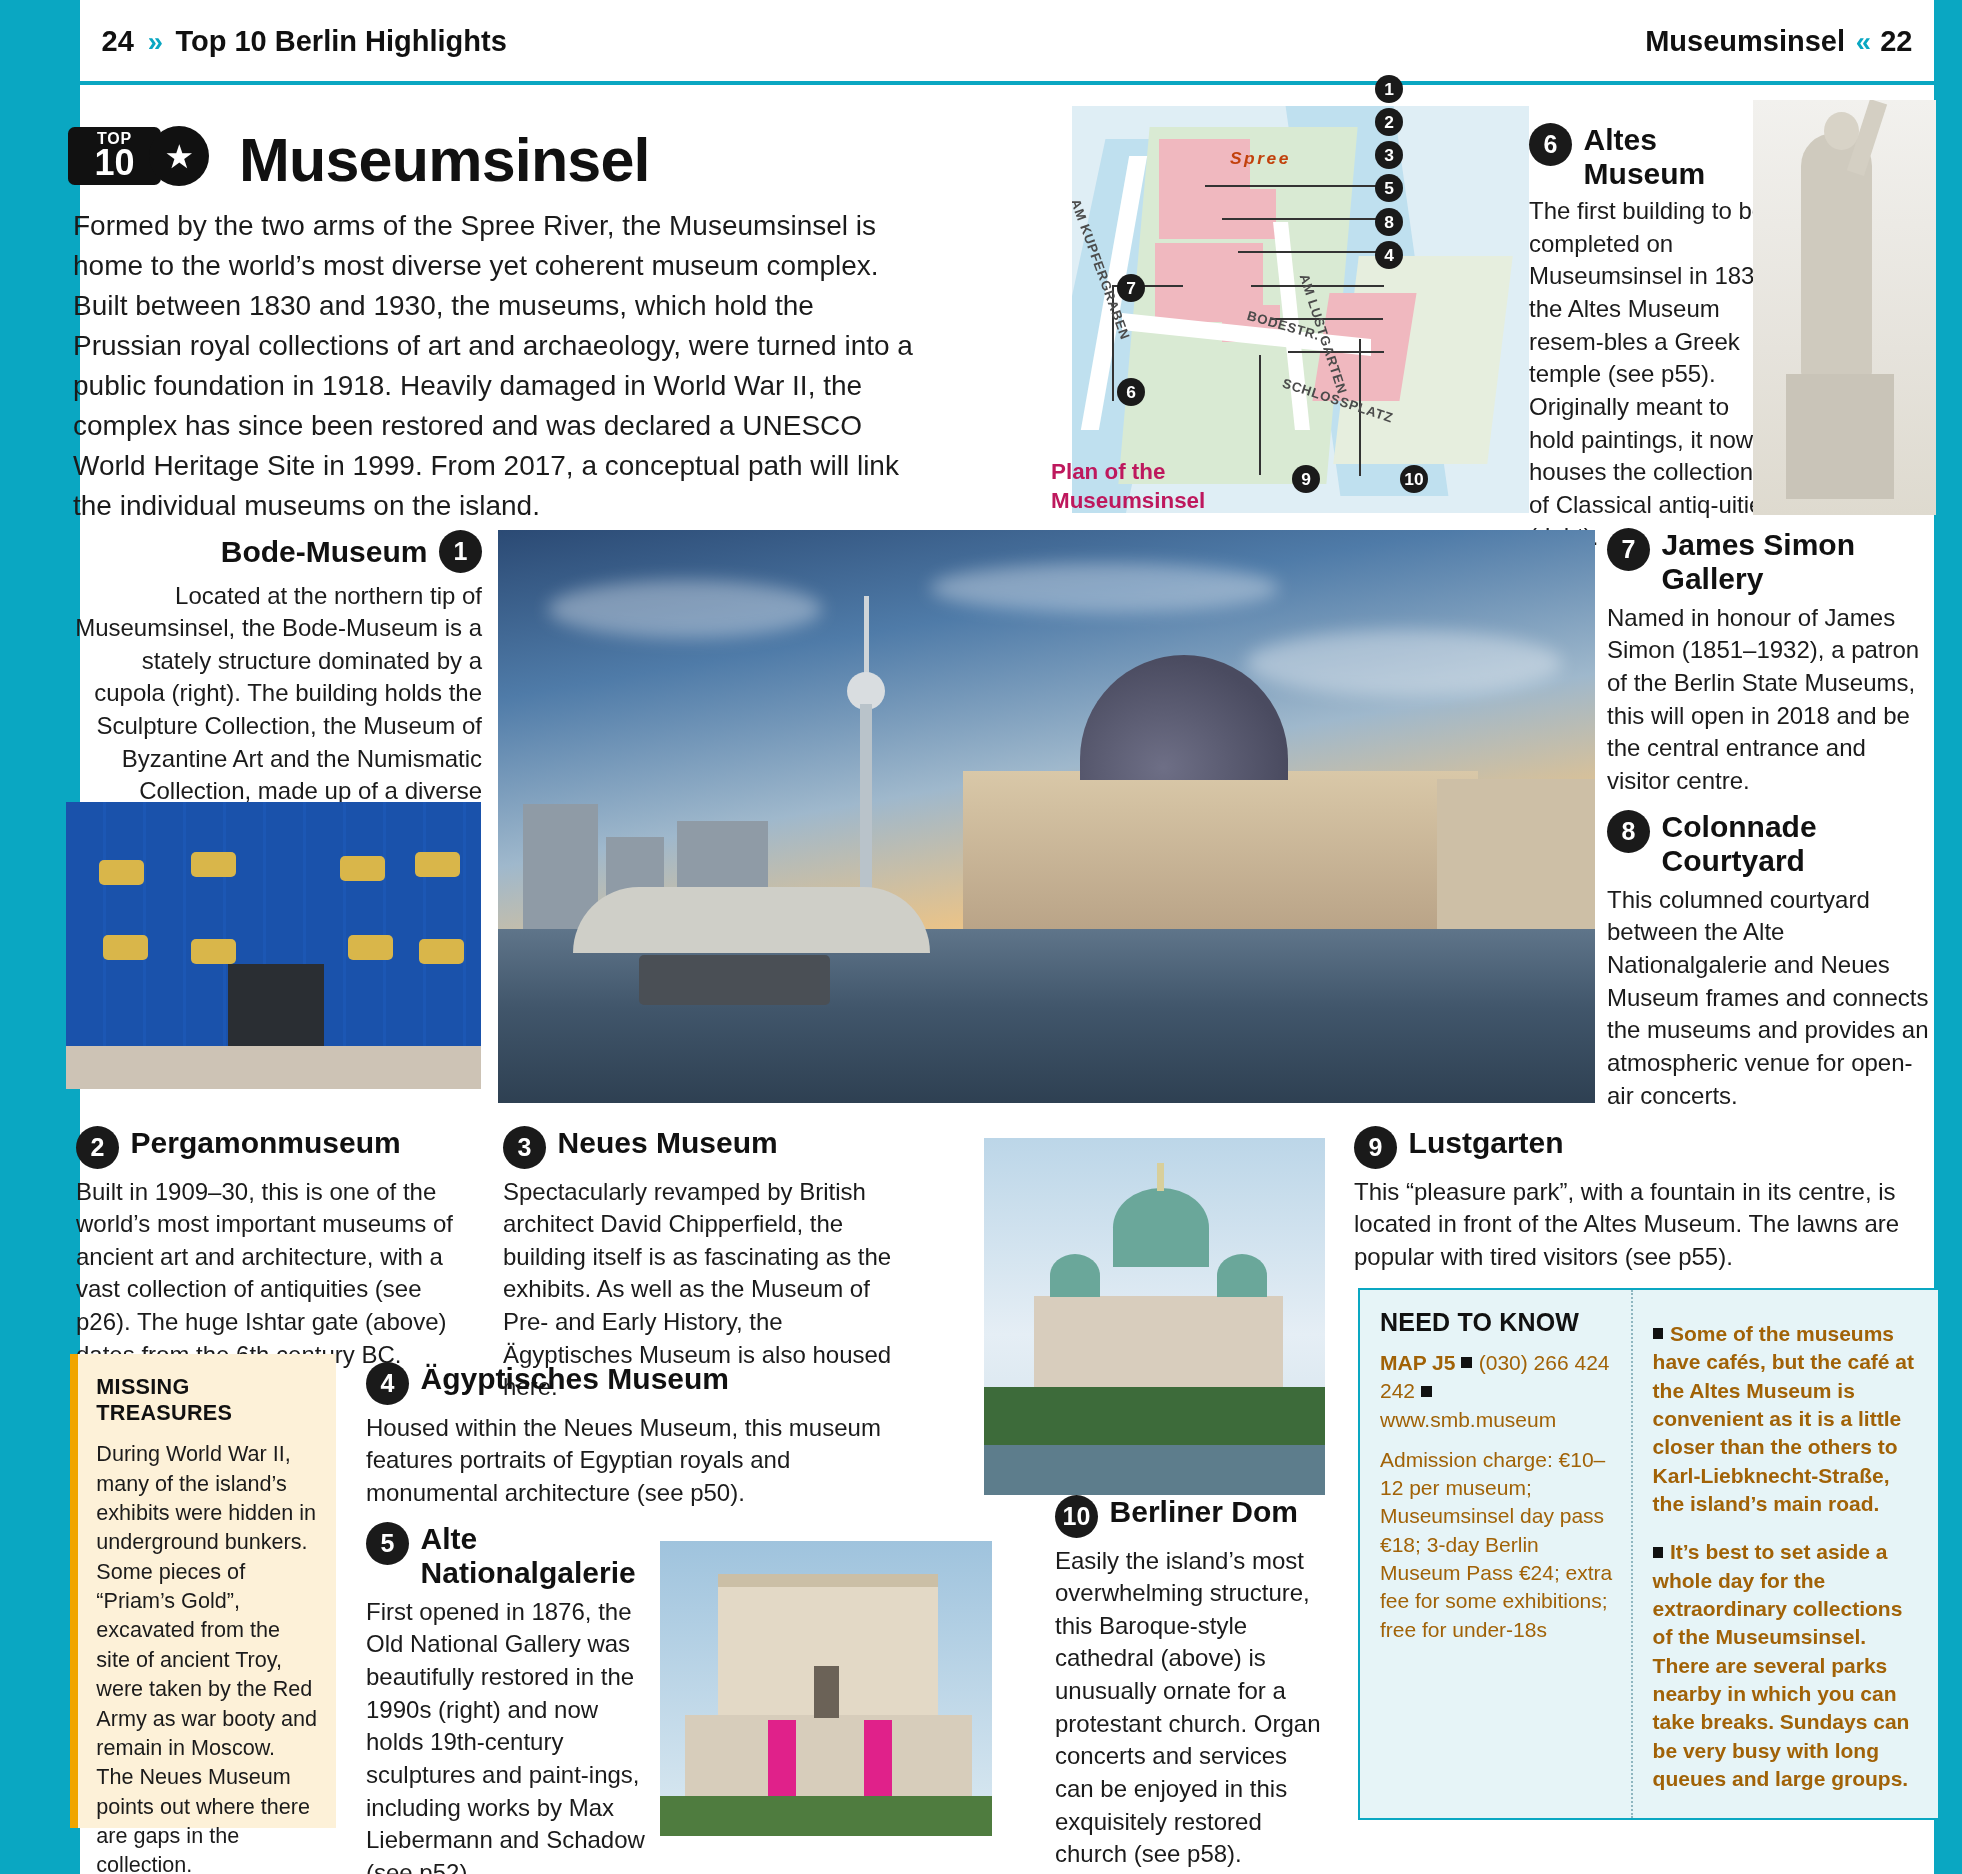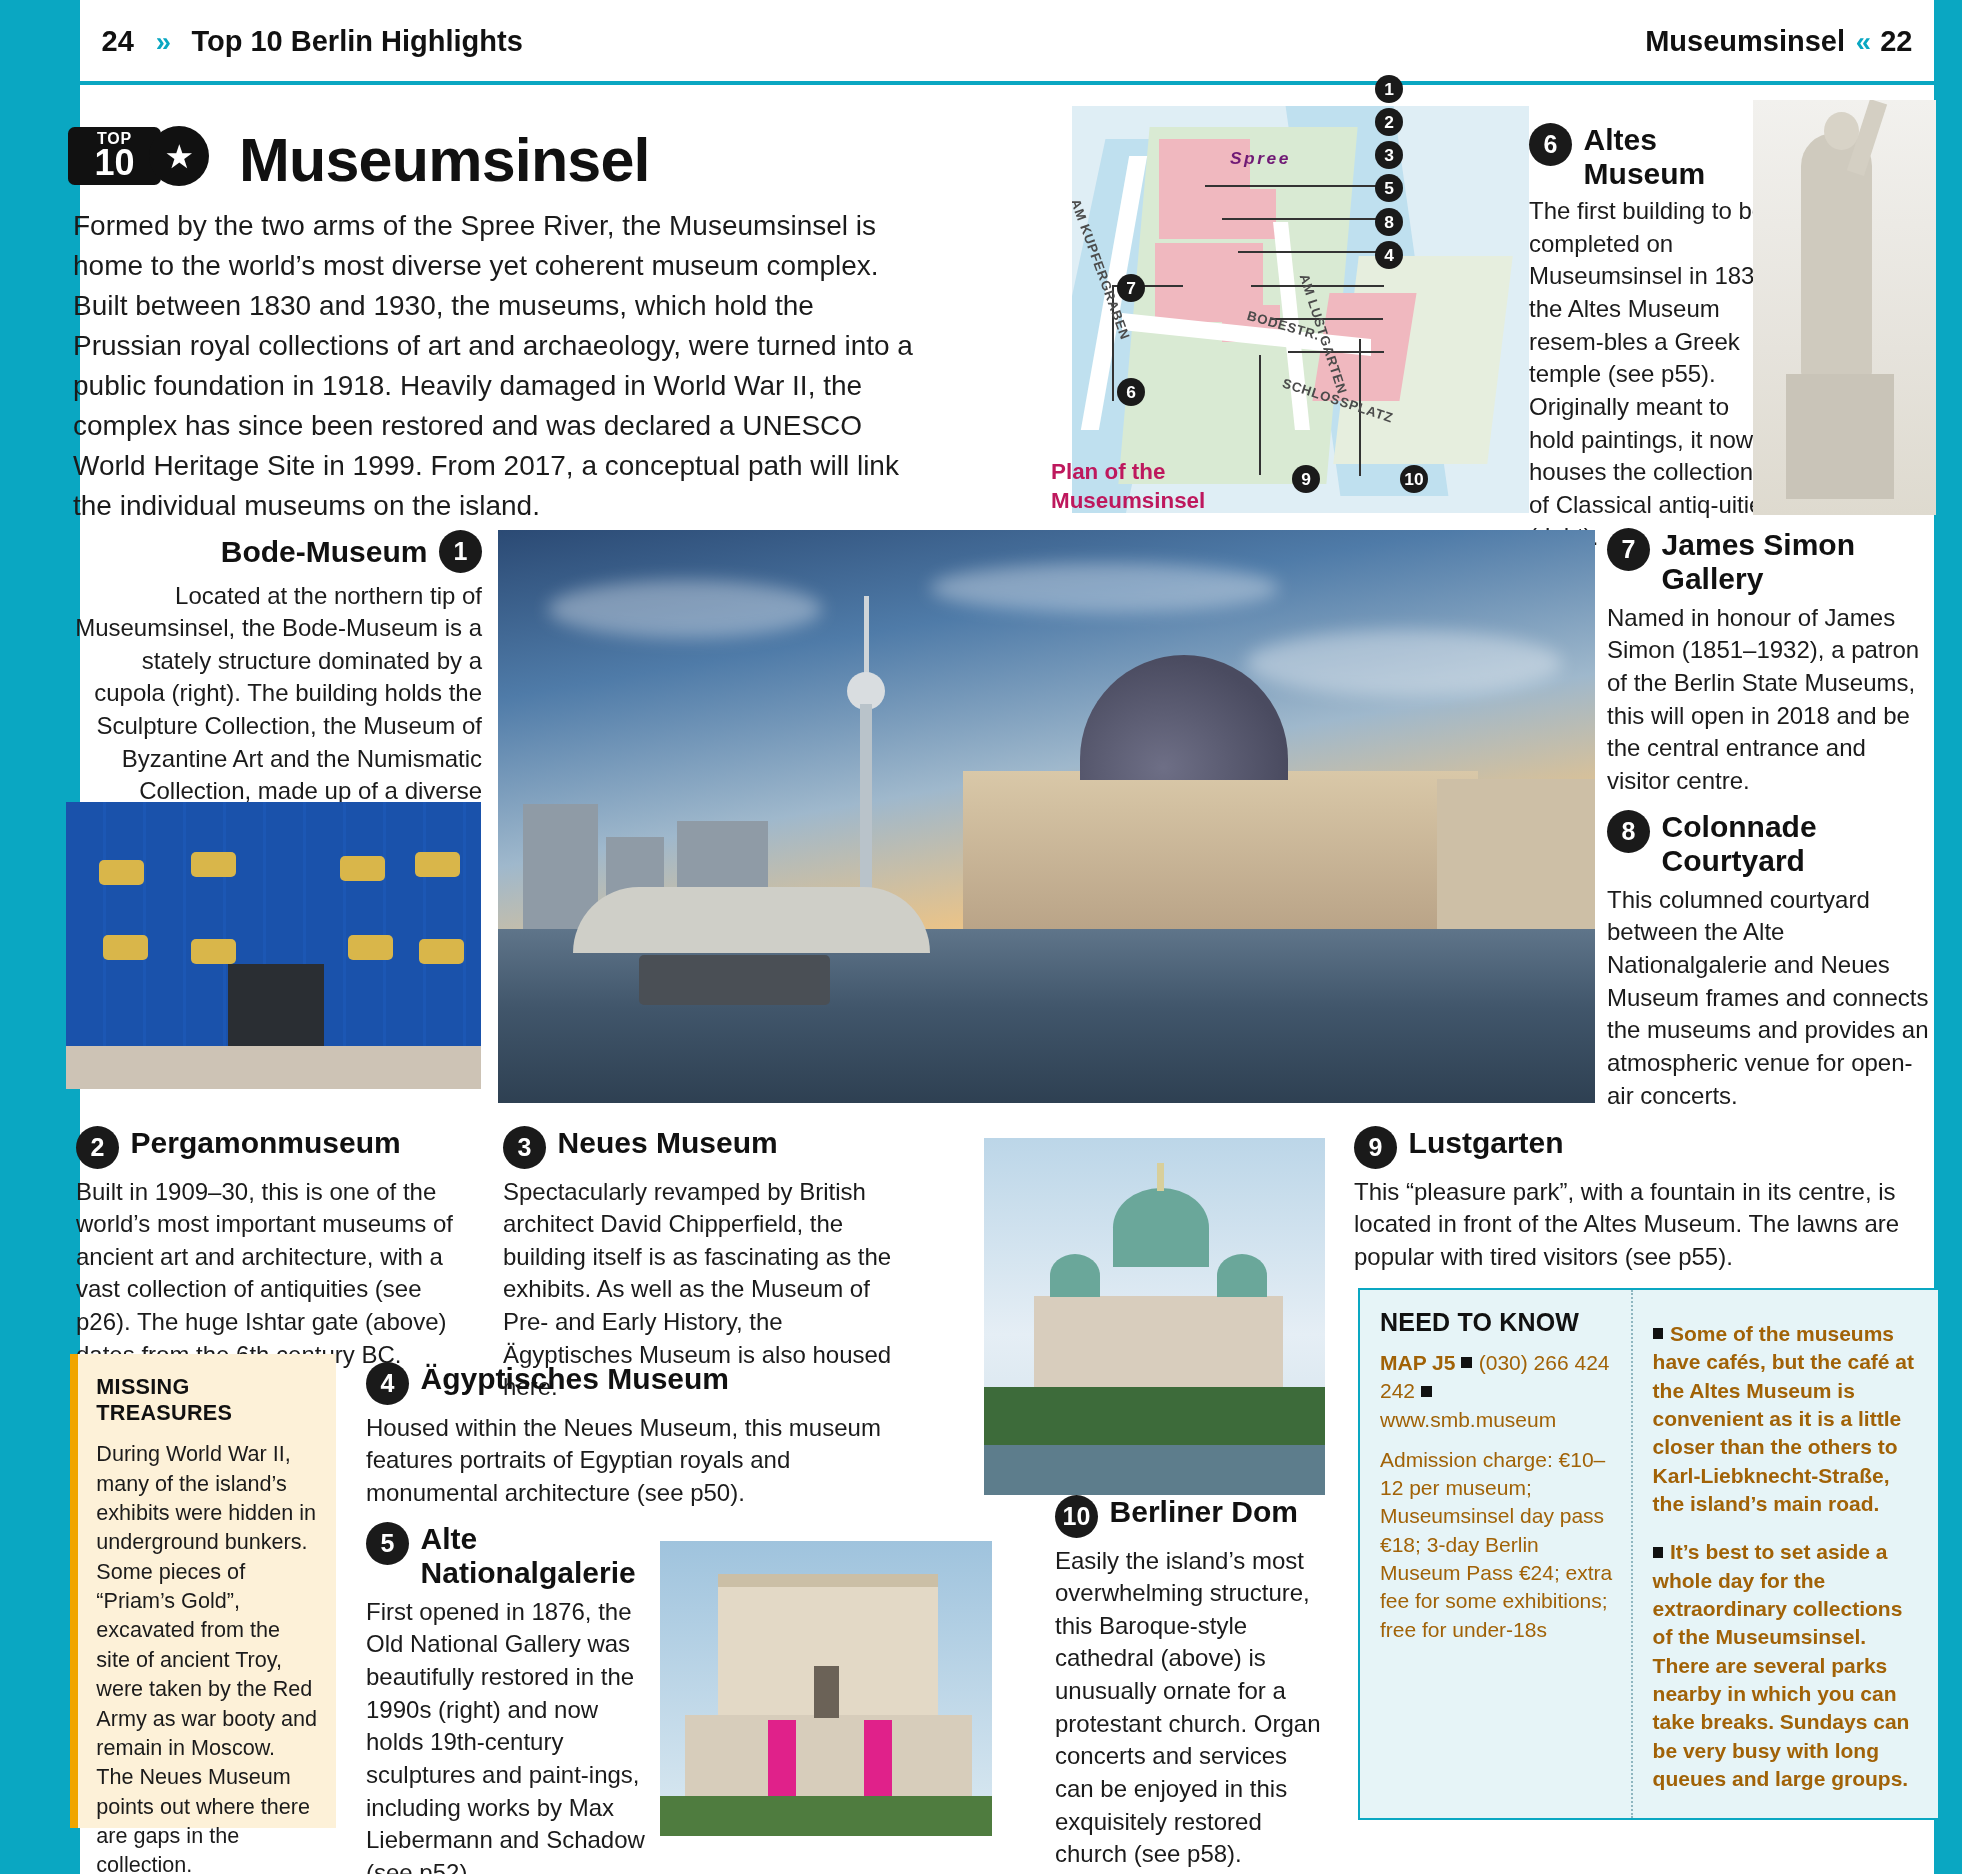--- a/index.html
+++ b/index.html
@@ -26,21 +26,21 @@
     background: #0aa7c2;
   }
   .header-bar {
     position: absolute; left: 80px; top: 0; right: 28px; height: 85px;
     background: #ffffff;
     border-bottom: 4.2px solid #0aa7c2;
   }
   .hdr-left {
     position:absolute; left: 21.6px; top: 25px;
     font-size: 29px; font-weight: 700; color: #111;
-    display:flex; align-items:center; gap: 22px;
+    display:flex; align-items:center; gap: 14px;
   }
   .hdr-right {
     position:absolute; right: 21.6px; top: 25px;
     font-size: 29px; font-weight: 700; color: #111;
     display:flex; align-items:center; gap: 10.8px;
   }
   .chev { color:#0aa7c2; font-size: 27.4px; font-weight:700; letter-spacing:-1.7px;}
   .hdr-title { font-weight: 700; }
 
   
@@ -243,21 +243,21 @@
     <div style="position:absolute;left:150px;top:112px;width:162px;height:1.7px;background:#333;"></div>
     <div style="position:absolute;left:166px;top:145px;width:145px;height:1.7px;background:#333;"></div>
     <div style="position:absolute;left:179px;top:179px;width:133px;height:1.7px;background:#333;"></div>
     <div style="position:absolute;left:199px;top:212px;width:112px;height:1.7px;background:#333;"></div>
     <div style="position:absolute;left:216px;top:245px;width:96px;height:1.7px;background:#333;"></div>
     <div style="position:absolute;left:40px;top:179px;width:1.7px;height:116px;background:#333;"></div>
     <div style="position:absolute;left:40px;top:179px;width:71px;height:1.7px;background:#333;"></div>
     <div style="position:absolute;left:187px;top:249px;width:1.7px;height:120px;background:#333;"></div>
     <div style="position:absolute;left:287px;top:233px;width:1.7px;height:137px;background:#333;"></div>
 
-    <span class="maproad" style="left:158px;top:42px;font-style:italic;font-size:17.4px;letter-spacing:2.5px;color:#701a75;">Spree</span>
+    <span class="maproad" style="left:158px;top:42px;font-style:italic;font-size:17.4px;letter-spacing:2.5px;color:#c2410c;">Spree</span>
     <span class="maproad" style="left:10px;top:91px;transform:rotate(70deg);transform-origin:left top;font-size:13.3px;">AM KUPFERGRABEN</span>
     <span class="maproad" style="left:174px;top:212px;transform:rotate(16deg);font-size:13.3px;">BODESTR.</span>
     <span class="maproad" style="left:239px;top:166px;transform:rotate(72deg);transform-origin:left top;font-size:13.3px;">AM LUSTGARTEN</span>
     <span class="maproad" style="left:208px;top:287px;transform:rotate(18deg);font-size:13.3px;">SCHLOSSPLATZ</span>
   </div>
 
   <div class="mapnum" style="left:1375px;top:75px;">1</div>
   <div class="mapnum" style="left:1375px;top:108px;">2</div>
   <div class="mapnum" style="left:1375px;top:141px;">3</div>
   <div class="mapnum" style="left:1375px;top:174px;">5</div>

